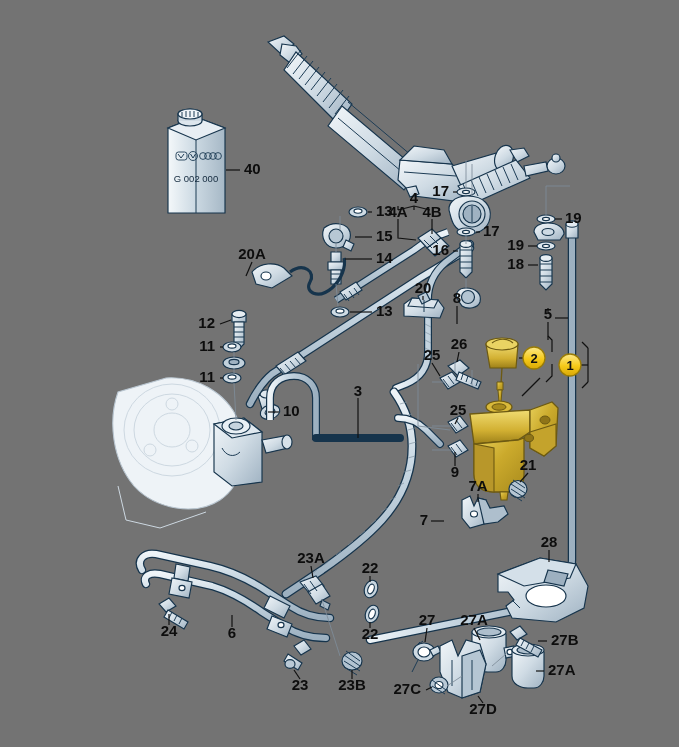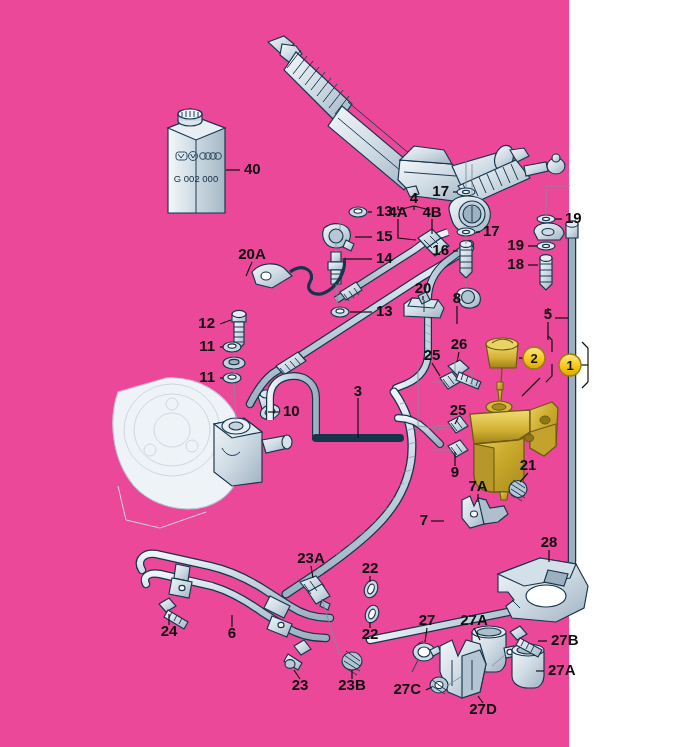--- a/index.html
+++ b/index.html
@@ -1,18 +1,18 @@
 <!DOCTYPE html>
 <html><head>
 <meta charset="utf-8">
 <style>
   html,body{margin:0;padding:0;background:#fff;}
   body{width:689px;height:747px;overflow:hidden;
        font-family:"Liberation Sans","DejaVu Sans",sans-serif;}
-  #stage{position:relative;width:569px;height:747px;background:#ec4899;}
+  #stage{position:relative;width:679px;height:747px;background:#737373;}
   svg{display:block;position:absolute;top:0;left:0;}
   .lbl{font-family:"Liberation Sans","DejaVu Sans",sans-serif;
        font-size:15px;font-weight:700;fill:#0d0d0d;
        dominant-baseline:middle;}
   .callout-txt{font-family:"Liberation Sans","DejaVu Sans",sans-serif;
        font-size:13px;font-weight:700;fill:#111;
        text-anchor:middle;dominant-baseline:central;}
   .can-txt{font-family:"Liberation Sans","DejaVu Sans",sans-serif;
        font-size:9.5px;font-weight:400;fill:#13293d;text-anchor:middle;}
   .lead{stroke:#111;stroke-width:1.2;fill:none;}

